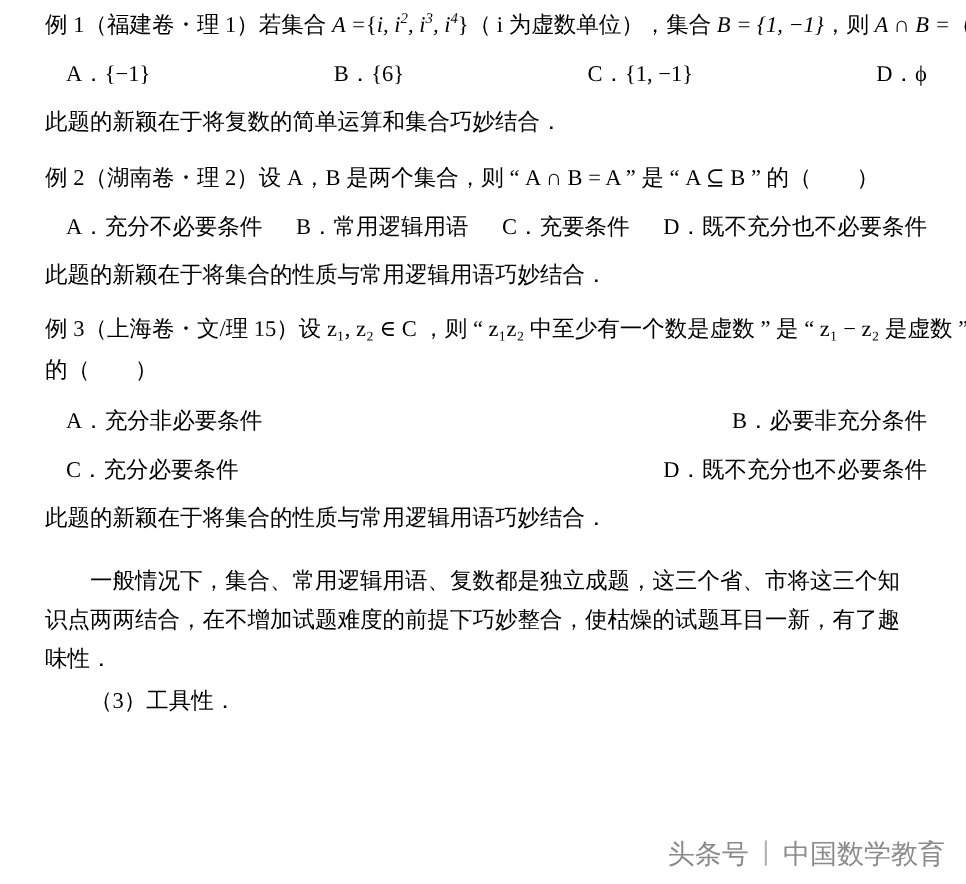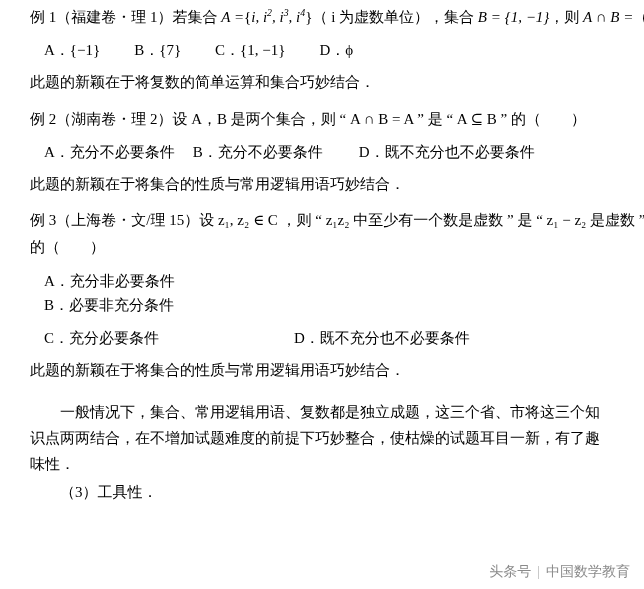--- a/index.html
+++ b/index.html
@@ -35,20 +35,21 @@
     margin: 0 18px 1px 0;
     text-align: justify;
   }
   .indent {
     text-indent: 2em;
   }
   .options {
     display: flex;
     margin: 0 0 4px 0;
     line-height: 1.6;
+    justify-content: space-between;
   }
   .opt {
     white-space: nowrap;
   }
   .spacer-sm { height: 5px; }
   .spacer-md { height: 9px; }
   .spacer-lg { height: 13px; }
 
   
   .mi {
@@ -63,22 +64,22 @@
   .bigbrace {
     font-style: normal;
   }
   .footer {
     position: absolute;
     right: 14px;
     bottom: 8px;
     display: flex;
     align-items: center;
     color: #8a8a8a;
-    font-size: 14px;
-    font-family: Liberation Serif, serif;
+    font-size: 18px;
+    font-family: Liberation Mono, monospace;
     justify-content: center;
   }
   .footer .sep {
     margin: 0 6px;
     color: #b5b5b5;
   }
   .gapspace { display: inline-block; width: 34px; }
   .gapspace-sm { display: inline-block; width: 18px; }
 </style>
 </head>
@@ -92,58 +93,59 @@
 
     <div class="line">
       <span>例 1（福建卷・理 1）若集合 </span><span class="mi">A =</span><span class="bigbrace">{</span><span class="mi">i, i</span><sup class="sm">2</sup><span class="mi">, i</span><sup class="sm">3</sup><span class="mi">, i</span><sup class="sm">4</sup><span class="bigbrace">}</span><span>（ i 为虚数单位）</span><span>，集合 </span><span class="mi">B = {1, −1}</span><span>，则 </span><span class="mi">A ∩ B =</span><span>（　　）</span>
     </div>
 
     <div class="spacer-sm"></div>
 
     <div class="options" style="padding-left:14px;">
       <span class="opt">A．{−1}</span>
       <span class="gapspace"></span>
-      <span class="opt">B．{7}</span>
+      <span class="opt">B．{6}</span>
       <span class="gapspace"></span>
       <span class="opt">C．{1, −1}</span>
       <span class="gapspace"></span>
       <span class="opt">D．ϕ</span>
     </div>
 
     <div class="spacer-sm"></div>
 
     <div class="line">此题的新颖在于将复数的简单运算和集合巧妙结合．</div>
 
     <div class="spacer-md"></div>
 
     <div class="line">例 2（湖南卷・理 2）设 A，B 是两个集合，则 “ A ∩ B = A ” 是 “ A ⊆ B ” 的（　　）</div>
 
     <div class="spacer-sm"></div>
 
     <div class="options" style="padding-left:14px;">
       <span class="opt">A．充分不必要条件</span>
       <span class="gapspace-sm"></span>
-      <span class="opt">B．充分不必要条件</span>
+      <span class="opt">B．常用逻辑用语</span>
       <span class="gapspace-sm"></span>
+      <span class="opt">C．充要条件</span>
       <span class="gapspace-sm"></span>
       <span class="opt">D．既不充分也不必要条件</span>
     </div>
 
     <div class="spacer-sm"></div>
 
     <div class="line">此题的新颖在于将集合的性质与常用逻辑用语巧妙结合．</div>
 
     <div class="spacer-md"></div>
 
     <div class="line">例 3（上海卷・文/理 15）设 z₁, z₂ ∈ C ，则 “ z₁z₂ 中至少有一个数是虚数 ” 是 “ z₁ − z₂ 是虚数 ”</div>
     <div class="line">的（　　）</div>
 
     <div class="spacer-sm"></div>
 
-    <div class="options" style="padding-left:14px;flex-direction:column;">
+    <div class="options" style="padding-left:14px;">
       <span class="opt" style="width:250px;">A．充分非必要条件</span>
       <span class="opt">B．必要非充分条件</span>
     </div>
 
     <div class="spacer-sm"></div>
 
     <div class="options" style="padding-left:14px;">
       <span class="opt" style="width:250px;">C．充分必要条件</span>
       <span class="opt">D．既不充分也不必要条件</span>
     </div>

